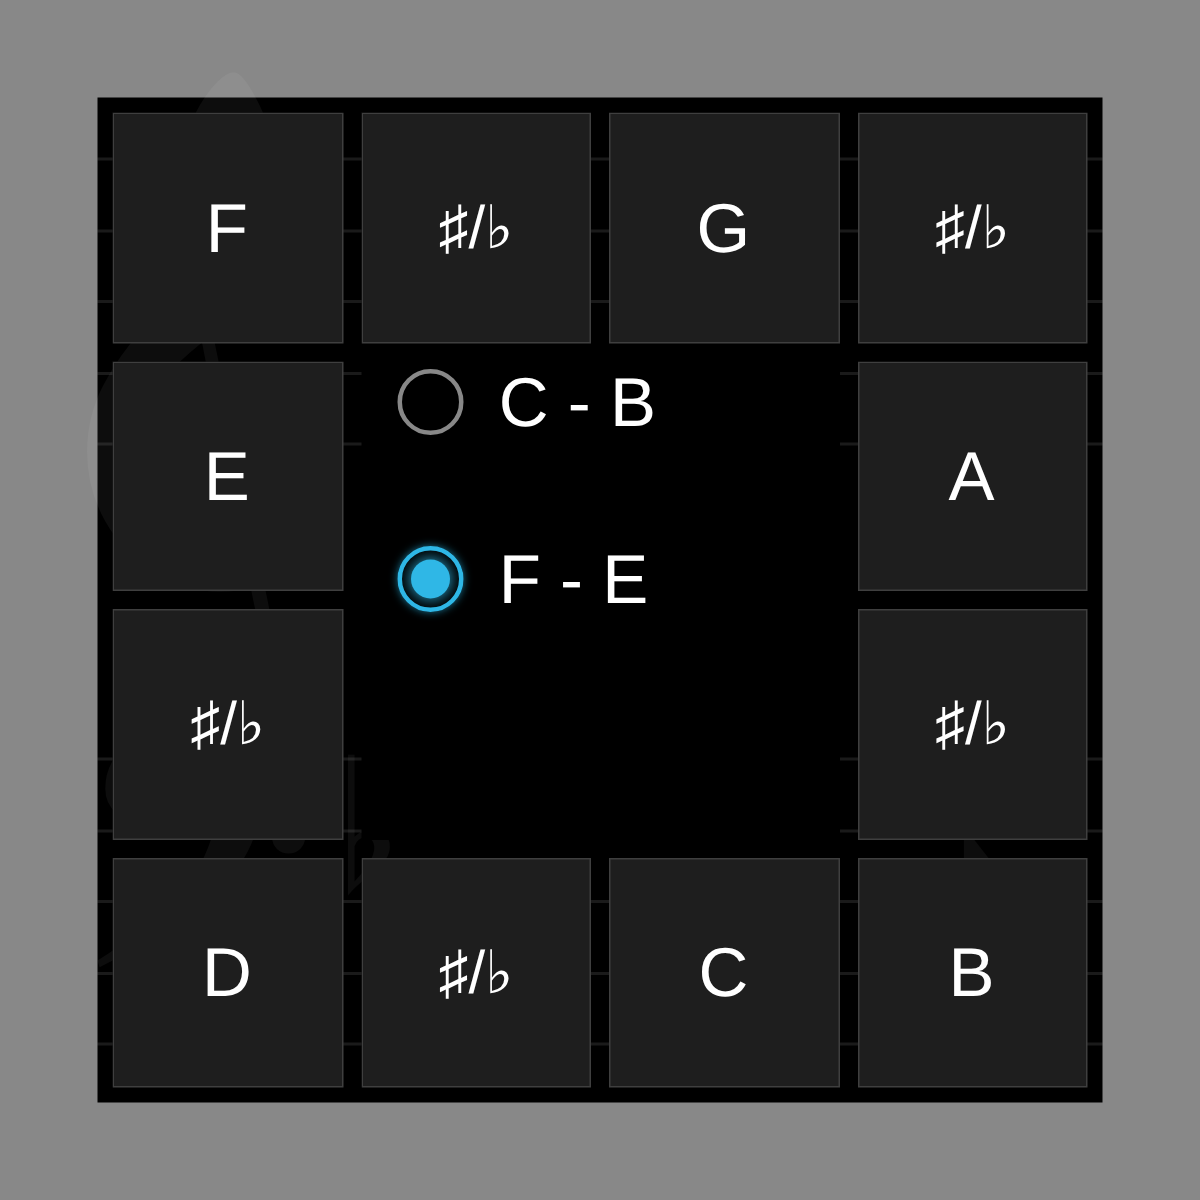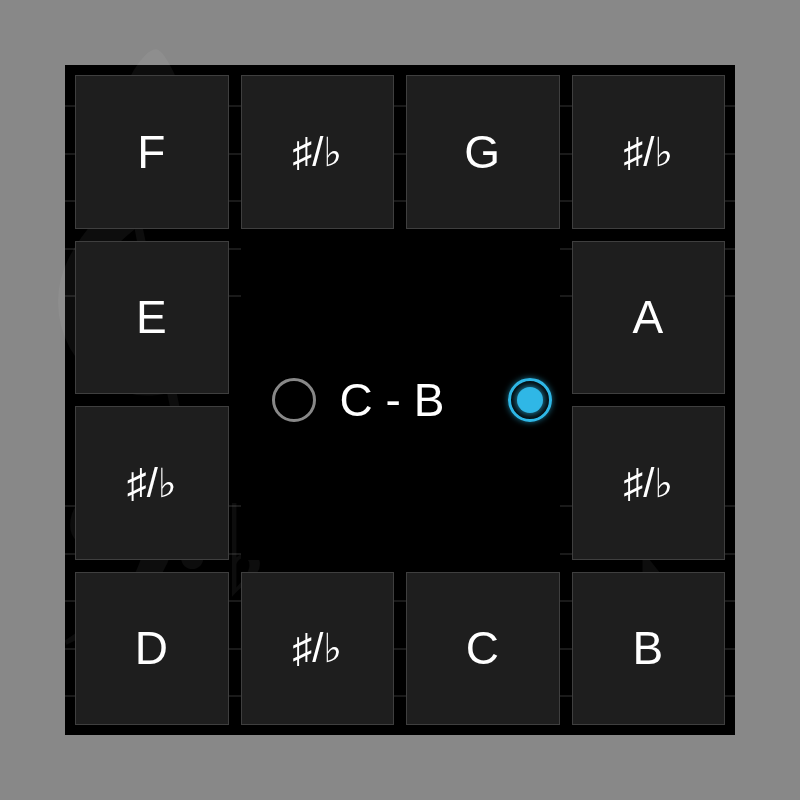--- a/index.html
+++ b/index.html
@@ -7,21 +7,21 @@
   
   .staff{position:absolute;left:0;right:0;height:190px;pointer-events:none}
   .staff .line{position:absolute;left:0;right:0;height:2px;background:rgba(255,255,255,.10)}
   .staff.top{top:40px}
   .staff.bot{bottom:40px}
   .deco{position:absolute;color:rgba(255,255,255,.05);font-family:"Segoe UI Symbol","Apple Symbols","Noto Music",serif;pointer-events:none}
   
   .grid{position:absolute;left:10px;top:10px;right:10px;bottom:10px;display:grid;grid-template-columns:repeat(4,1fr);grid-template-rows:repeat(4,1fr);gap:12px}
   .cell{background:#1e1e1e;box-shadow:inset 0 0 0 1px rgba(255,255,255,.15);display:flex;align-items:center;justify-content:center;color:#fff;font-family:"Helvetica Neue",Arial,sans-serif;font-size:46px;font-weight:400;letter-spacing:1px;cursor:pointer}
   .cell .acc{font-size:40px;letter-spacing:0}
-  .center{grid-column:2 / span 2;grid-row:2 / span 2;background:#000;box-shadow:none;display:flex;flex-direction:row;justify-content:center;gap:64px;padding-left:24px;cursor:default}
+  .center{grid-column:2 / span 2;grid-row:2 / span 2;background:#000;box-shadow:none;display:flex;flex-direction:column;gap:64px;padding-left:24px;cursor:default}
   .radio{display:flex;align-items:center;gap:24px;color:#fff;font-family:"Helvetica Neue",Arial,sans-serif;font-size:46px;cursor:pointer}
   .radio .ring{width:44px;height:44px;border-radius:50%;border:3px solid #888;box-sizing:border-box;display:flex;align-items:center;justify-content:center;flex:none}
   .radio.sel .ring{border-color:#2fb7e6;box-shadow:0 0 6px rgba(47,183,230,.6)}
   .radio.sel .ring::after{content:"";width:26px;height:26px;border-radius:50%;background:#2fb7e6;box-shadow:0 0 10px #2fb7e6}
 </style>
 </head>
 <body>
 
 <div class="stage">
 
@@ -65,20 +65,21 @@
         <span>E</span>
       </div>
 
     <div class="center">
       <div class="radio">
         <span class="ring"></span>
         <span>C - B</span>
       </div>
       <div class="radio sel">
         <span class="ring"></span>
+        <span>F - E</span>
       </div>
     </div>
     <div class="cell">
         <span>A</span>
       </div>
 
     <div class="cell">
         <span class="acc">♯/♭</span>
       </div>
     <div class="cell">

